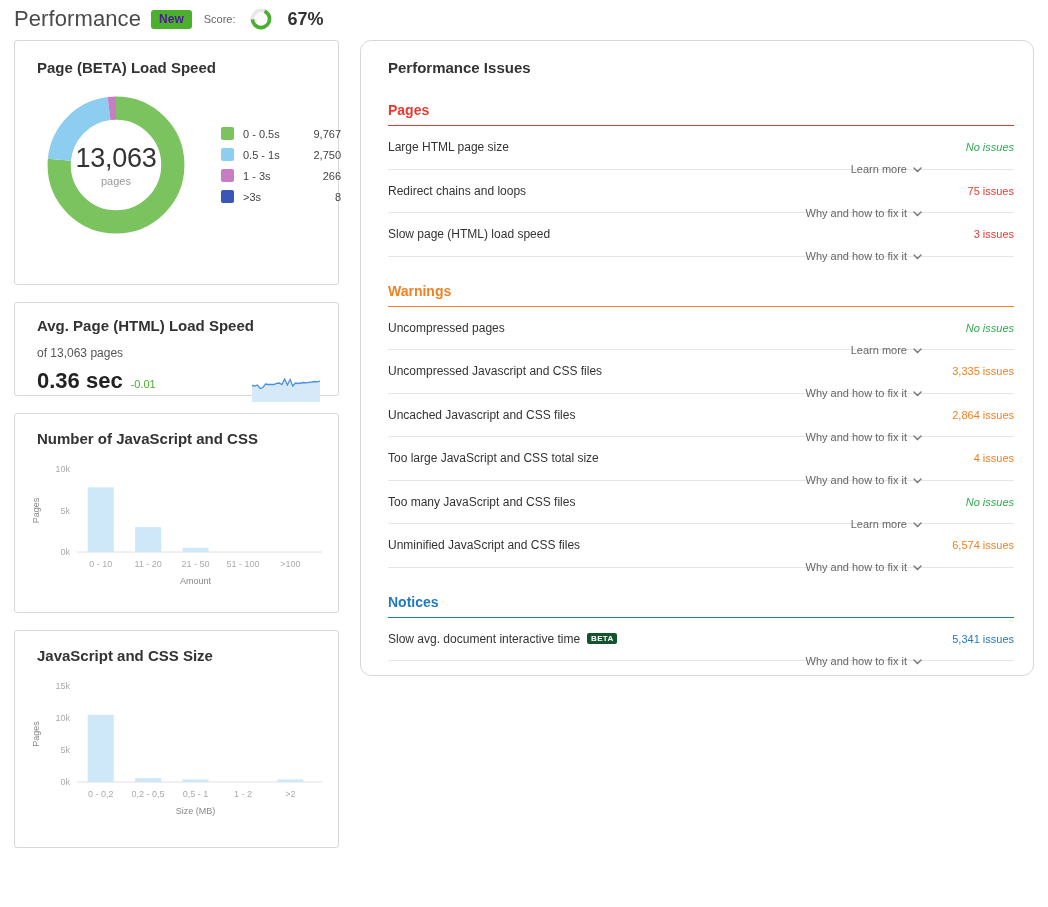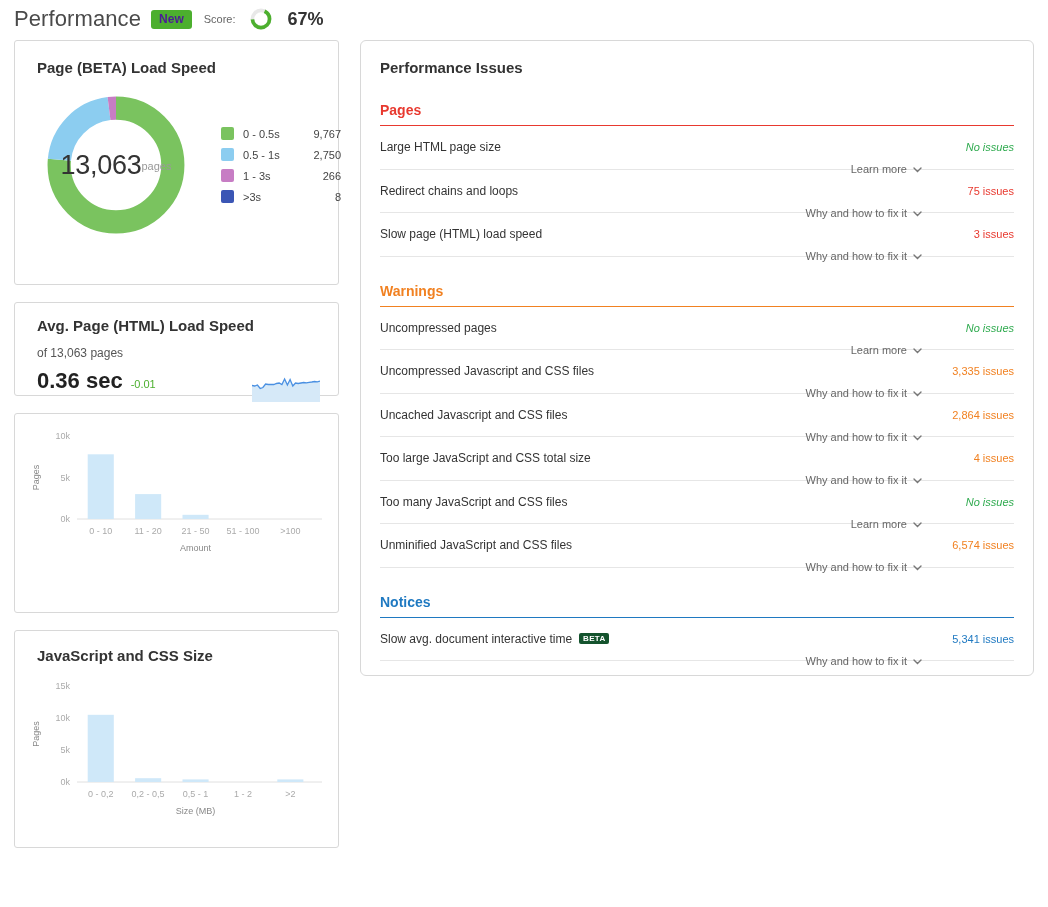--- a/index.html
+++ b/index.html
@@ -41,21 +41,21 @@
   }
   .card-title {
     font-size: 15px; font-weight: 700; color:#333;
     padding: 18px 0 0 22px;
   }
 
   
   .donut-card-body { display:flex; align-items:center; padding: 14px 0 40px 0; }
   .donut-holder { position:relative; width:150px; height:150px; margin-left: 26px; }
   .donut-center {
-    position:absolute; inset:0; display:flex; flex-direction:row;
+    position:absolute; inset:0; display:flex; flex-direction:column;
     align-items:center; justify-content:center; pointer-events:none;
   }
   .donut-total { font-size:27px; font-weight:400; color:#333; letter-spacing:-.3px; }
   .donut-sub { font-size:11px; color:#999; margin-top:1px; }
   .legend { margin-left: 30px; }
   .legend-row { display:flex; align-items:center; font-size:11px; color:#444; height:21px; }
   .legend-sw { width:13px; height:13px; border-radius:2px; margin-right:9px; flex:0 0 13px; }
   .legend-label { width:58px; }
   .legend-val { width:40px; text-align:right; }
 
@@ -66,21 +66,21 @@
   .avg-value { font-size:22px; font-weight:700; color:#222; }
   .avg-delta { font-size:11px; color:#4caf2e; margin-left:8px; }
   .spark { position:absolute; right:18px; top:38px; }
 
   
   .chart-body { padding: 8px 10px 22px 10px; }
   .axis-text { font-size:9px; fill:#aaa; }
   .axis-title { font-size:9px; fill:#888; }
 
   
-  .panel { background:#fff; border:1px solid #d8d8d8; border-radius:6px; padding: 0 0 14px 0; }
+  .panel { background:#fff; border:1px solid #d8d8d8; border-radius:11px; padding: 0 0 14px 8px; }
   .panel-title { font-size:15px; font-weight:700; color:#333; padding: 18px 0 0 19px; }
   .section { padding: 0 19px; }
   .section-head {
     font-size:14px; font-weight:700; padding: 26px 0 7px 0;
     border-bottom: 1px solid; margin-bottom: 0;
   }
   .sec-errors { color:#e8392f; border-color:#e8392f; }
   .sec-warnings { color:#f18121; border-color:#f18121; }
   .sec-notices { color:#1f79c1; border-color:#1f79c1; }
 
@@ -177,20 +177,21 @@
         <div class="spark">
           <svg width="68" height="30" viewBox="0 0 68 30" id="spark-svg">
               <path d="M0.0 13.5 L2.7 14.0 L5.4 13.0 L8.2 16.5 L10.9 15.5 L13.6 12.0 L16.3 12.5 L19.0 12.3 L21.8 12.5 L24.5 11.5 L27.2 11.0 L29.9 12.5 L32.6 7.0 L35.4 13.0 L38.1 7.5 L40.8 14.0 L43.5 11.0 L46.2 11.5 L49.0 11.0 L51.7 10.5 L54.4 10.8 L57.1 10.3 L59.8 10.0 L62.6 9.5 L65.3 9.8 L68.0 9.0 L68 30 L0 30 Z" fill="#d6e9f8" stroke="none"></path>
               <path d="M0.0 13.5 L2.7 14.0 L5.4 13.0 L8.2 16.5 L10.9 15.5 L13.6 12.0 L16.3 12.5 L19.0 12.3 L21.8 12.5 L24.5 11.5 L27.2 11.0 L29.9 12.5 L32.6 7.0 L35.4 13.0 L38.1 7.5 L40.8 14.0 L43.5 11.0 L46.2 11.5 L49.0 11.0 L51.7 10.5 L54.4 10.8 L57.1 10.3 L59.8 10.0 L62.6 9.5 L65.3 9.8 L68.0 9.0" fill="none" stroke="#4a90e2" stroke-width="1.3"></path>
             </svg>
         </div>
       </div>
     </div>
 
     <div class="card" style="height:200px">
+      <div class="card-title" style="padding-top:16px">Number of JavaScript and CSS</div>
       <div class="chart-body">
         <svg id="chart-count" width="303" height="145" viewBox="0 0 303 145">
             <text x="45" y="100" text-anchor="end" class="axis-text">0k</text>
             <text x="45" y="58.5" text-anchor="end" class="axis-text">5k</text>
             <text x="45" y="17" text-anchor="end" class="axis-text">10k</text>
             <line x1="52" y1="97" x2="297" y2="97" stroke="#e0e0e0" stroke-width="1"></line>
             <text x="14" y="55.5" text-anchor="middle" class="axis-title" transform="rotate(-90 14 55.5)">Pages</text>
             <rect x="62.7" y="32.3" width="26.1" height="64.7" fill="#cfe8f9"></rect>
             <text x="75.7" y="112" text-anchor="middle" class="axis-text">0 - 10</text>
             <rect x="110.1" y="72.1" width="26.1" height="24.9" fill="#cfe8f9"></rect>

